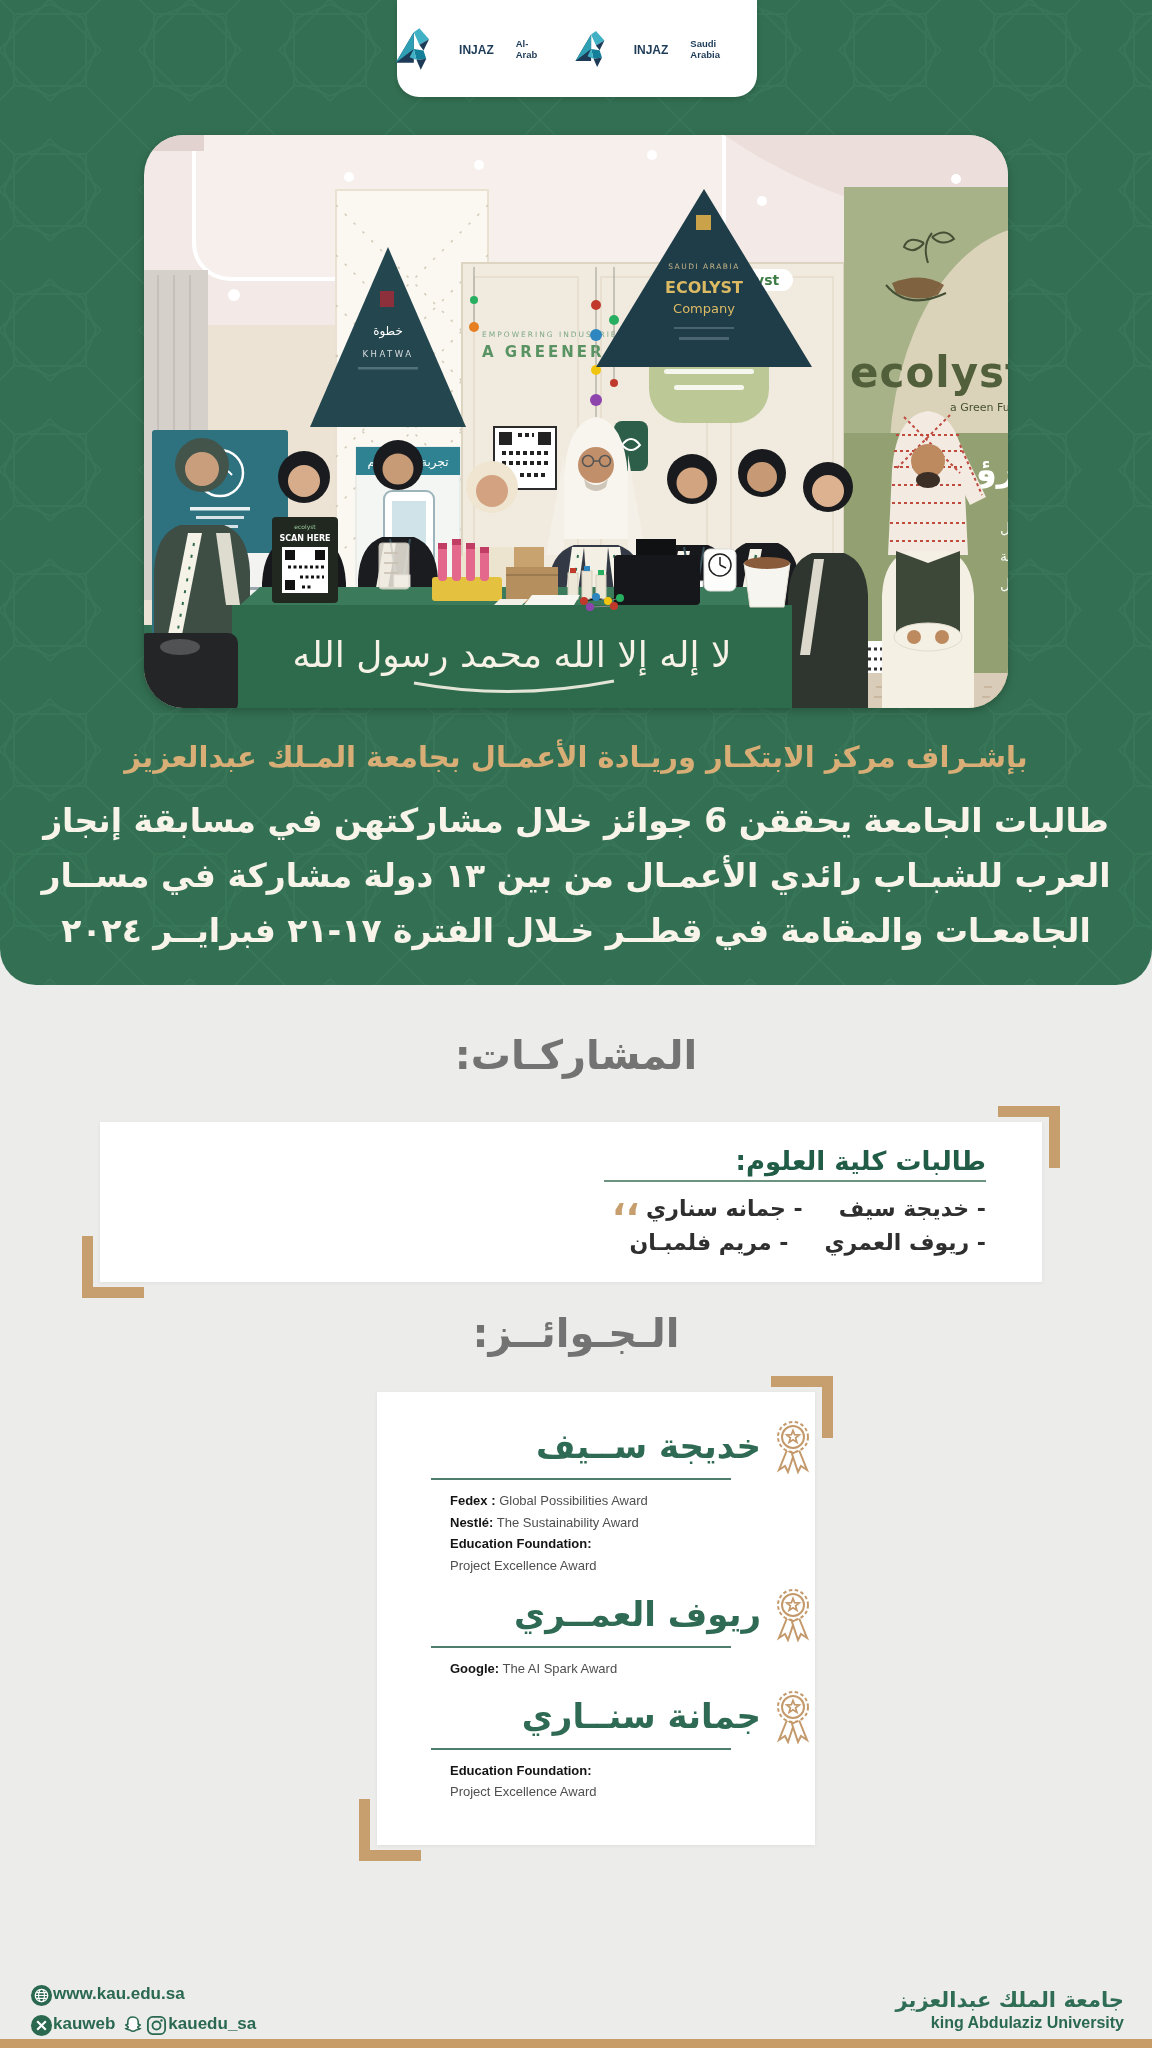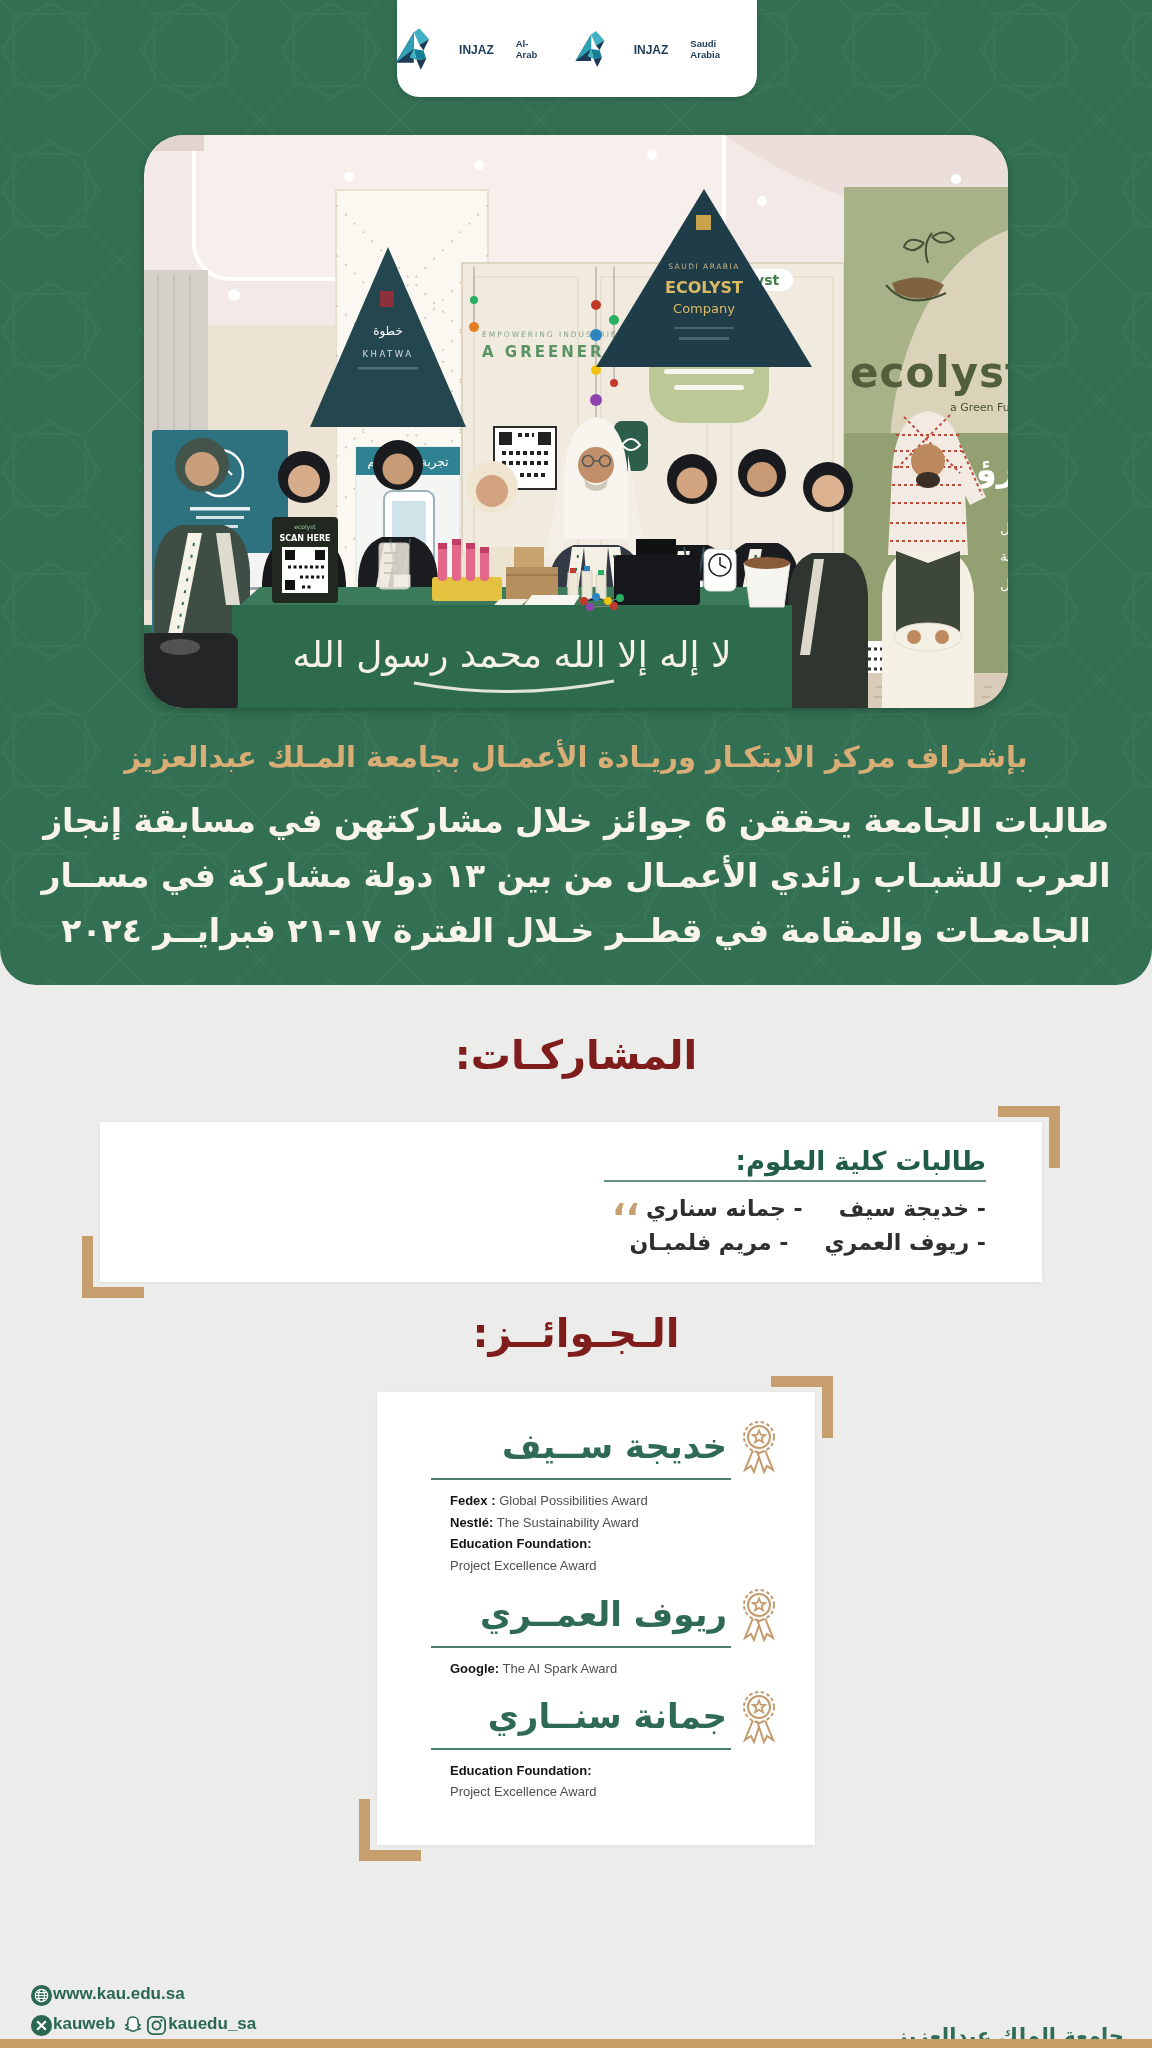--- a/index.html
+++ b/index.html
@@ -16,51 +16,51 @@
   .logo-txt1{font-family:"Liberation Sans",sans-serif;font-weight:bold;font-size:12px;color:#1D3B57;line-height:12px;margin-top:2px;}
   .logo-txt2{font-family:"Liberation Sans",sans-serif;font-weight:bold;font-size:9.5px;color:#1D3B57;line-height:11px;}
   .logo-divider{width:1.5px;height:52px;background:#C4CCD3;}
   #photo-frame{left:144px;top:135px;width:864px;height:573px;border-radius:40px;overflow:hidden;
                box-shadow:0 3px 10px rgba(0,0,0,.25);}
   .gold-line{left:0;top:740px;width:1152px;text-align:center;color:#D8AE76;
              font-size:29px;font-weight:bold;direction:rtl;}
   .body-lines{left:0;top:793px;width:1152px;text-align:center;color:#F8F4EA;
               font-size:33px;font-weight:bold;direction:rtl;line-height:55px;}
   
-  .section-head{width:1152px;left:0;text-align:center;color:#7f1d1d;font-size:40px;font-weight:bold;direction:rtl;}
+  .section-head{width:1152px;left:0;text-align:center;color:#737373;font-size:40px;font-weight:bold;direction:rtl;}
   
   .white-card{background:#ffffff;box-shadow:0 1px 4px rgba(0,0,0,.06);}
   #participants-card{left:100px;top:1122px;width:942px;height:160px;direction:rtl;
                      display:flex;justify-content:space-between;padding:24px 56px 0 56px;box-sizing:border-box;}
   .p-col{width:46%;}
   .p-col-title{color:#215C47;font-size:26px;font-weight:bold;}
   .p-underline{border-bottom:2px solid #6B937F;margin-top:4px;margin-bottom:10px;}
   .p-row{color:#2F2F2F;font-size:22px;font-weight:600;line-height:34px;display:flex;gap:36px;}
   .p-row-single{color:#2F2F2F;font-size:22px;font-weight:600;line-height:34px;}
   #quote-mark{left:612px;top:1182px;color:#C79E6D;font-size:36px;font-weight:bold;}
   
   .brkt{position:absolute;width:62px;height:62px;}
   .brkt i{position:absolute;background:#C79E6D;}
   .brkt.tr i.h{top:0;left:0;right:0;height:11px;} .brkt.tr i.v{top:0;right:0;bottom:0;width:11px;}
   .brkt.bl i.h{bottom:0;left:0;right:0;height:11px;} .brkt.bl i.v{bottom:0;left:0;top:0;width:11px;}
   
   #awards-card{left:377px;top:1392px;width:438px;height:453px;box-sizing:border-box;padding:26px 0 0 0;}
-  .award-name-row{display:flex;justify-content:flex-end;align-items:center;gap:10px;padding-right:34px;}
+  .award-name-row{display:flex;justify-content:flex-end;align-items:center;gap:10px;}
   .award-name{color:#2F6B54;font-size:34px;font-weight:bold;direction:rtl;line-height:46px;}
   .award-underline{height:2px;background:#4D7D6C;width:300px;margin:4px 84px 10px 54px;}
   .award-lines{margin-left:73px;direction:ltr;font-family:"Liberation Sans",sans-serif;
                font-size:13px;line-height:21.5px;color:#4F4F4F;}
   .award-lines b{color:#141414;}
   .award-gap1{margin-bottom:10px;} .award-gap2{margin-bottom:8px;}
   
   #footer-left{left:30px;top:1984px;display:flex;flex-direction:column;gap:7px;}
   .f-row{display:flex;align-items:flex-start;font-family:"Liberation Sans",sans-serif;
          font-weight:bold;font-size:17px;color:#2A6950;}
   #footer-right{right:28px;top:1988px;text-align:right;}
-  #footer-org-ar{color:#2F6E55;font-size:21px;font-weight:bold;direction:rtl;margin-top:36px;}
+  #footer-org-ar{color:#2F6E55;font-size:21px;font-weight:bold;direction:rtl;}
   #footer-org-en{font-family:"Liberation Sans",sans-serif;color:#2A6950;font-size:16px;font-weight:bold;margin-top:2px;}
   #gold-bar{left:0;top:2039px;width:1152px;height:9px;background:#C79C66;}
 </style>
 </head>
 <body>
 
 <div id="canvas">
 
   <div class="abs" id="green-panel">
     <svg width="1152" height="985" style="position:absolute;left:0;top:0">

